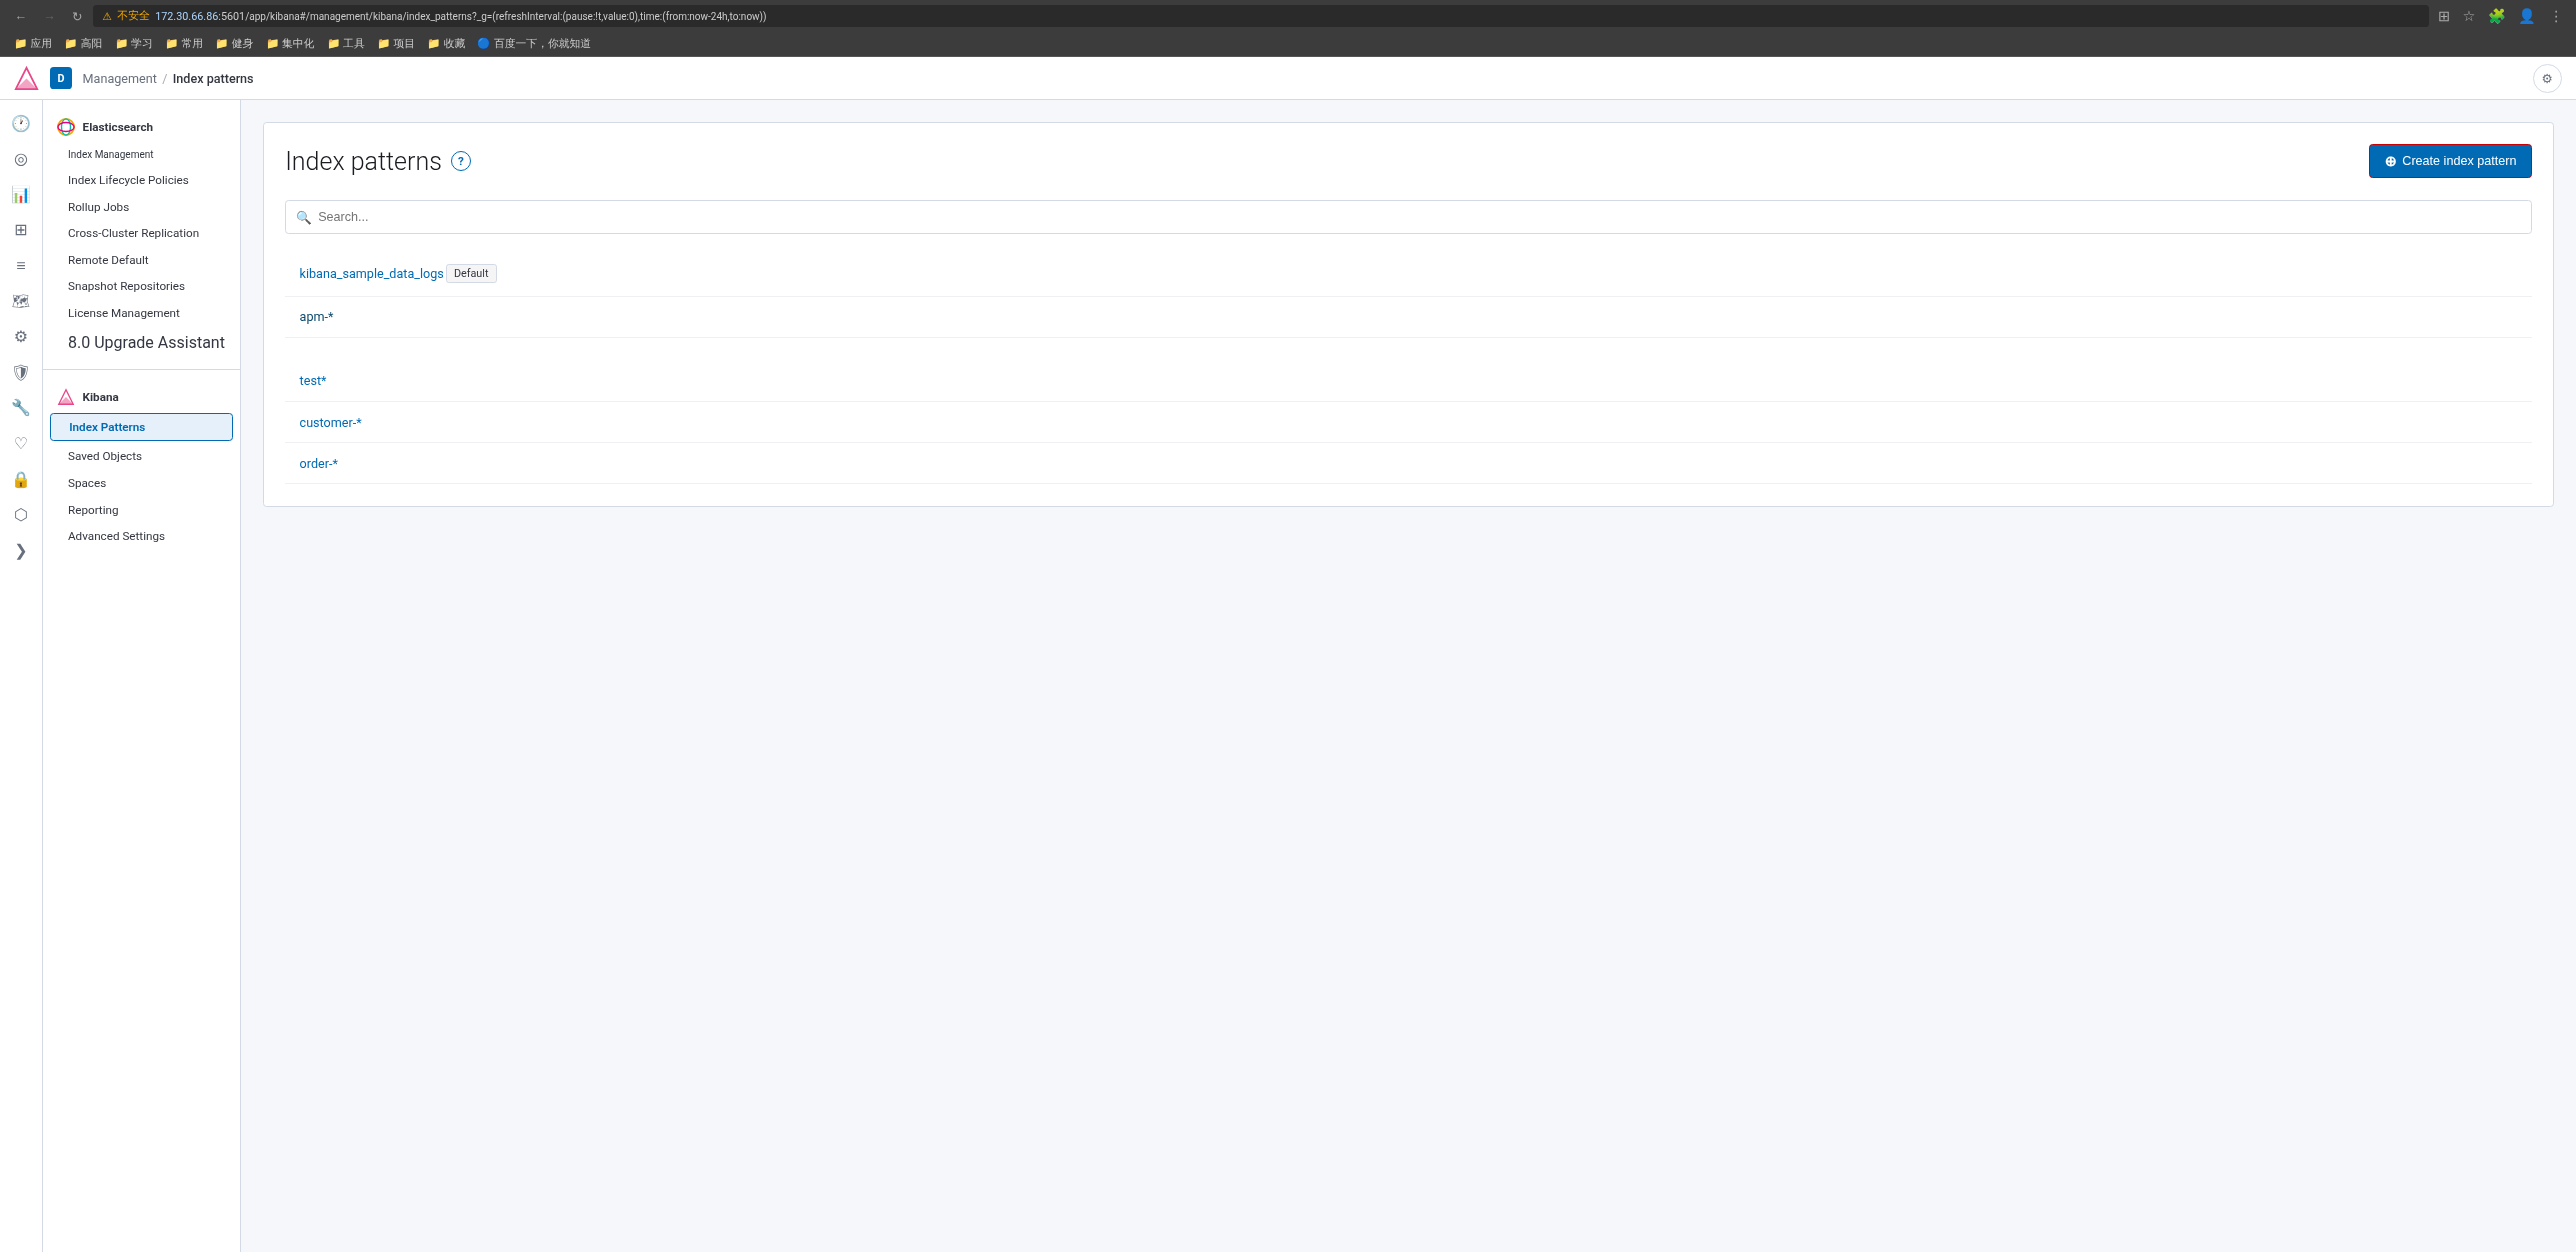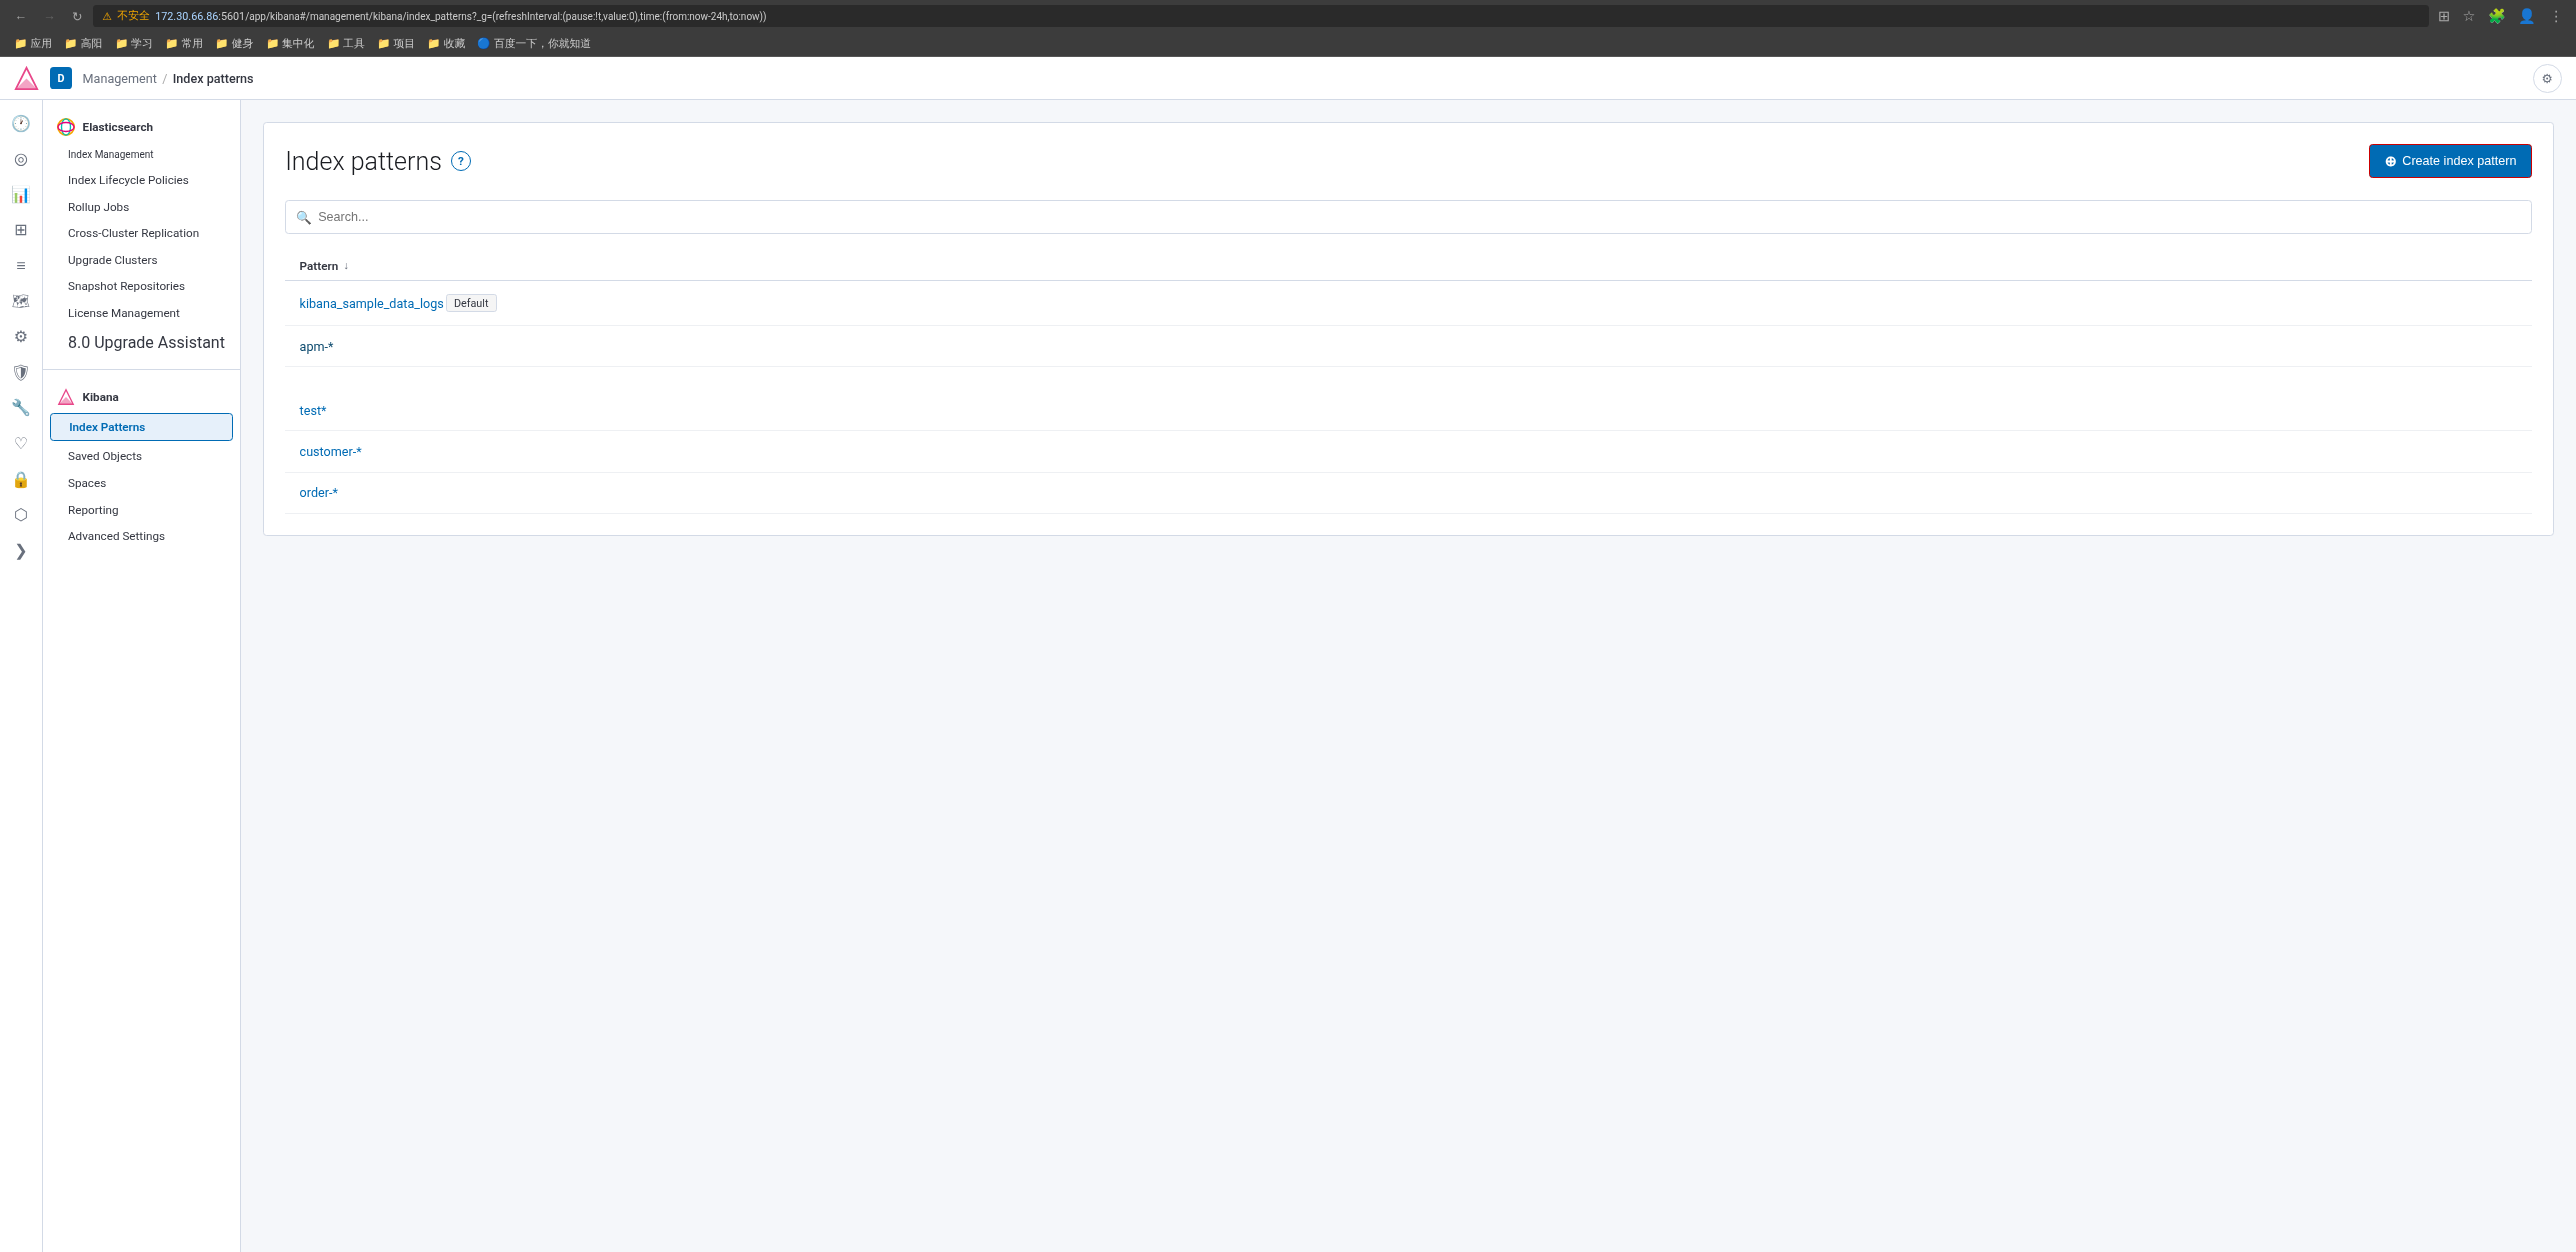--- a/index.html
+++ b/index.html
@@ -93,21 +93,21 @@
       <div style="padding:6.3px 14.4px 6.3px 25px;font-size:11.7px;color:#343741;cursor:pointer;">
         <span>Index Lifecycle Policies</span>
       </div>
       <div style="padding:6.3px 14.4px 6.3px 25px;font-size:11.7px;color:#343741;cursor:pointer;">
         <span>Rollup Jobs</span>
       </div>
       <div style="padding:6.3px 14.4px 6.3px 25px;font-size:11.7px;color:#343741;cursor:pointer;">
         <span>Cross-Cluster Replication</span>
       </div>
       <div style="padding:6.3px 14.4px 6.3px 25px;font-size:11.7px;color:#343741;cursor:pointer;">
-        <span>Upgrade Clusters</span>
+        <span>Remote Default</span>
       </div>
       <div style="padding:6.3px 14.4px 6.3px 25px;font-size:11.7px;color:#343741;cursor:pointer;">
         <span>Snapshot Repositories</span>
       </div>
       <div style="padding:6.3px 14.4px 6.3px 25px;font-size:11.7px;color:#343741;cursor:pointer;">
         <span>License Management</span>
       </div>
       <div style="padding:6.3px 14.4px 6.3px 25px;font-size:16px;color:#343741;cursor:pointer;">
         <span>8.0 Upgrade Assistant</span>
       </div>
@@ -151,26 +151,20 @@
             <span style="font-size:14.4px;font-weight:bold;">⊕</span>
             <span>Create index pattern</span>
           </button>
         </div>
 
         <div style="position:relative;margin-bottom:18px;">
           <span style="position:absolute;left:10.8px;top:50%;transform:translateY(-50%);color:#69707d;font-size:12.6px;">🔍</span>
           <input type="text" style="width: 100%; padding: 9px 10.8px 9px 32px; border: 0.9px solid rgb(211, 218, 230); border-radius: 3.6px; font-size: 12.6px; color: rgb(52, 55, 65); outline: none;" placeholder="Search...">
         </div>
 
-        <div style="display:flex;align-items:center;padding:7.2px 14.4px;border-bottom:1.8px solid #d3dae6;">
-          <div style="display:flex;align-items:center;gap:5.4px;font-size:11.7px;font-weight:600;color:#343741;cursor:pointer;">
-            <span>Pattern</span>
-            <span style="color:#69707d;font-size:10.8px;">↓</span>
-          </div>
-        </div>
 
         <div style="display:flex;align-items:center;padding:12.6px 14.4px;border-bottom:0.9px solid #eef0f3;cursor:pointer;">
           <a href="#" style="color:#006bb4;font-size:12.6px;text-decoration:none;">kibana_sample_data_logs</a>
           <span style="background:#f5f5f5;border:0.9px solid #d3dae6;border-radius:2.7px;padding:1.8px 7.2px;font-size:10.8px;color:#343741;margin-left:2px;">Default</span>
         </div>
         <div style="display:flex;align-items:center;padding:12.6px 14.4px;border-bottom:0.9px solid #eef0f3;cursor:pointer;">
           <a href="#" style="color:#0c4a6e;font-size:12.6px;text-decoration:none;">apm-*</a>
         </div>
         <div style="display:flex;align-items:center;padding:12.6px 14.4px;border-bottom:0.9px solid #eef0f3;cursor:pointer;">
           <a href="#" style="color:#006bb4;font-size:12.6px;text-decoration:none;margin-top:23px;">test*</a>

